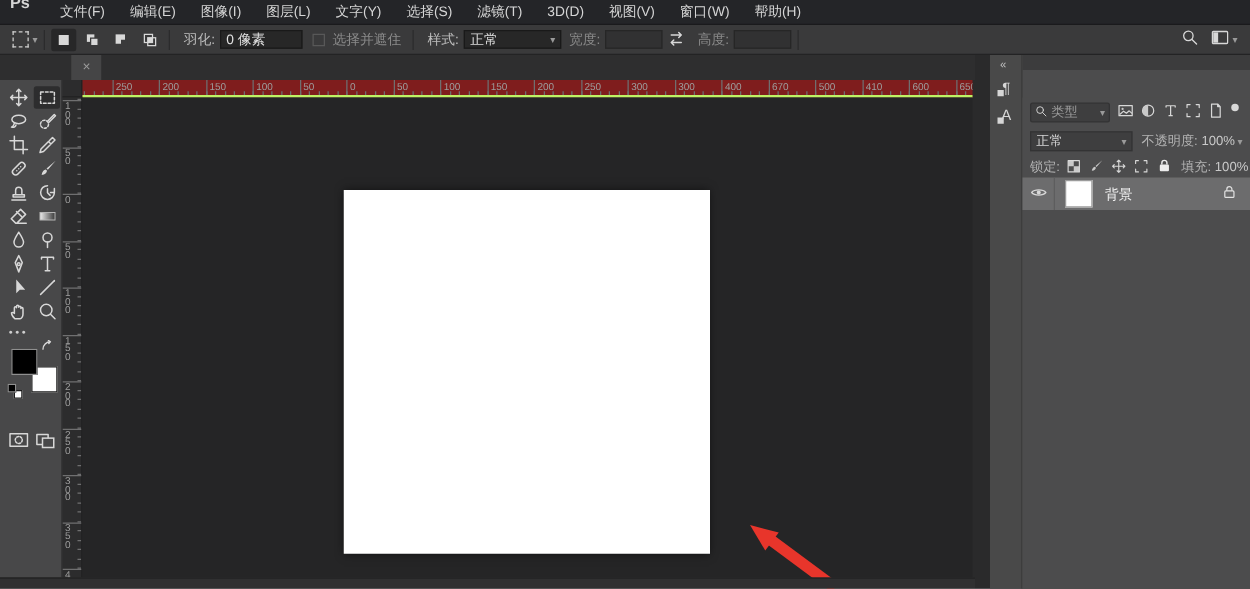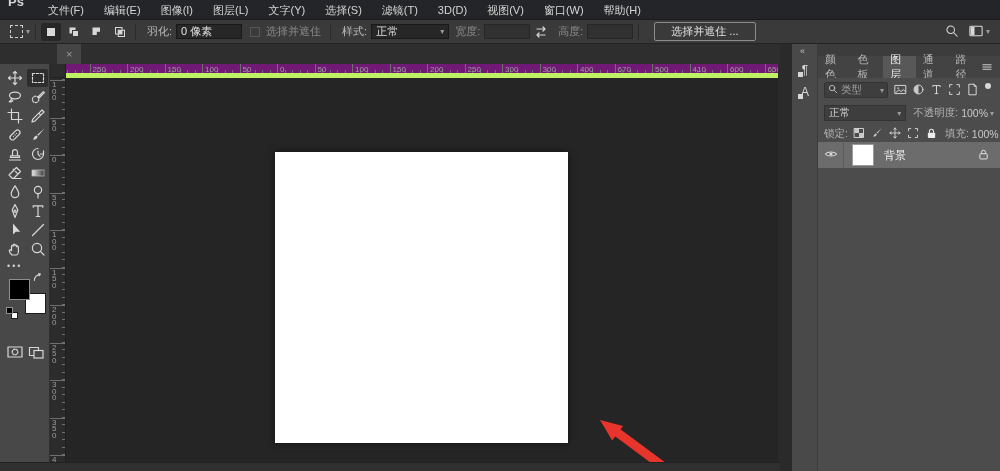--- a/index.html
+++ b/index.html
@@ -53,22 +53,22 @@
   .swap-colors { position:absolute; left:33px; top:206px; }
   .mini-swatches { position:absolute; left:6px; top:243px; width:13px; height:13px; }
   .mini-swatches .b { position:absolute; left:0; top:0; width:7px; height:7px; background:#000; border:1px solid #8f8f8f; z-index:2;}
   .mini-swatches .w { position:absolute; left:5px; top:5px; width:7px; height:7px; background:#fff; border:1px solid #1c1c1c; }
   .qm-btn { position:absolute; left:7px; top:280px; }
   .sm-btn { position:absolute; left:28px; top:280px; }
 
   
   .ruler-corner { position:absolute; left:50px; top:64px; width:16px; height:14px; background:#2c2c2d;
                   border-right:1px solid #1f1f20; border-bottom:1px solid #1f1f20; }
-  .hruler { position:absolute; left:66px; top:64px; width:712px; height:14px; background:#701a75;
-            border-bottom:5px solid #bef264; overflow:hidden; }
+  .hruler { position:absolute; left:66px; top:64px; width:712px; height:14px; background:#7f1d1d;
+            border-bottom:2px solid #bef264; overflow:hidden; }
   .vruler { position:absolute; left:50px; top:78px; width:16px; height:384px; background:#2c2c2d;
             border-right:1px solid #1f1f20; overflow:hidden; }
   .tick { position:absolute; background:#6f6f70; }
   .tick-label { position:absolute; font-size:8px; color:#9d9d9d; }
   .vtick-label { position:absolute; left:2px; font-size:8px; line-height:6.5px; color:#9d9d9d; white-space:pre; }
   .pasteboard { position:absolute; left:66px; top:78px; width:712px; height:384px; background:#252526; }
   .canvas-doc { position:absolute; left:209px; top:74px; width:293px; height:291px; background:#ffffff;
                 box-shadow:0 0 7px rgba(0,0,0,0.55); }
   .arrow-svg { position:absolute; left:514px; top:322px; }
   .statusbar { position:absolute; left:0; top:462px; width:780px; height:9px; background:#303031; border-top:1px solid #222223; }
@@ -174,21 +174,20 @@
       <span class="caret">▾</span>
     </div>
     <span class="opt-label dim">宽度:</span>
     <div class="opt-input empty"></div>
     <span style="margin:0 4px;" id="swap-dims"><svg width="14" height="14" viewBox="0 0 14 14">
           <path fill="none" stroke="#d8d8d8" stroke-width="1.2" stroke-linecap="round" stroke-linejoin="round" d="M3 5h8M9 3l2 2-2 2M11 11H3M5 9l-2 2 2 2"></path>
         </svg></span>
     <span class="opt-label dim">高度:</span>
     <div class="opt-input empty"></div>
     <div class="sep"></div>
-    <span class="btn-outline">选择并遮住 ...</span>
     <div class="opt-right">
       <span id="search-icon"><svg width="14" height="14" viewBox="0 0 16 16">
             <circle fill="none" stroke="#d8d8d8" stroke-width="1.2" stroke-linecap="round" stroke-linejoin="round" cx="6.5" cy="6.5" r="4.3"></circle>
             <path fill="none" stroke="#d8d8d8" stroke-width="1.2" stroke-linecap="round" stroke-linejoin="round" d="M9.8 9.8L14 14"></path>
           </svg></span>
       <span style="display:flex;align-items:center;gap:3px;">
         <span id="workspace-icon"><svg width="14" height="14" viewBox="0 0 16 16">
               <rect fill="none" stroke="#d8d8d8" stroke-width="1.2" stroke-linecap="round" stroke-linejoin="round" x="1" y="2.5" width="14" height="11" rx="1"></rect>
               <rect x="1.8" y="3.3" width="4.5" height="9.4" fill="#d8d8d8"></rect>
             </svg></span>
@@ -581,32 +580,20 @@
   <div class="statusbar"></div>
 
   <div class="dock">
     <div class="iconstrip">
       <span class="collapse">«</span>
       <div class="strip-btn" style="top:16px;">¶<span class="sq"></span></div>
       <div class="strip-btn" style="top:38px;">A<span class="sq"></span></div>
     </div>
     <div class="panel">
       <div class="panel-topstrip"></div>
-      <div class="panel-tabs" id="panel-tabs">
-          <div class="panel-tab">颜色</div>
-          <div class="panel-tab">色板</div>
-          <div class="panel-tab active">图层</div>
-          <div class="panel-tab">通道</div>
-          <div class="panel-tab">路径</div>
-          <div class="panel-menu">
-            <svg width="12" height="12" viewBox="0 0 16 16">
-              <path stroke="#cfcfcf" stroke-width="1.6" d="M2 5h12M2 8h12M2 11h12"></path>
-            </svg>
-          </div>
-        </div>
       <div class="panel-body">
         <div class="prow" style="height:24px;">
           <div class="search-box">
             <span id="panel-search-icon"><svg width="10" height="10" viewBox="0 0 16 16">
                   <circle fill="none" stroke="#d8d8d8" stroke-width="1.2" stroke-linecap="round" stroke-linejoin="round" cx="6.5" cy="6.5" r="4.3"></circle>
                   <path fill="none" stroke="#d8d8d8" stroke-width="1.2" stroke-linecap="round" stroke-linejoin="round" d="M9.8 9.8L14 14"></path>
                 </svg></span>
             <span>类型</span>
             <span class="caret" style="margin-left:auto;">▾</span>
           </div>

